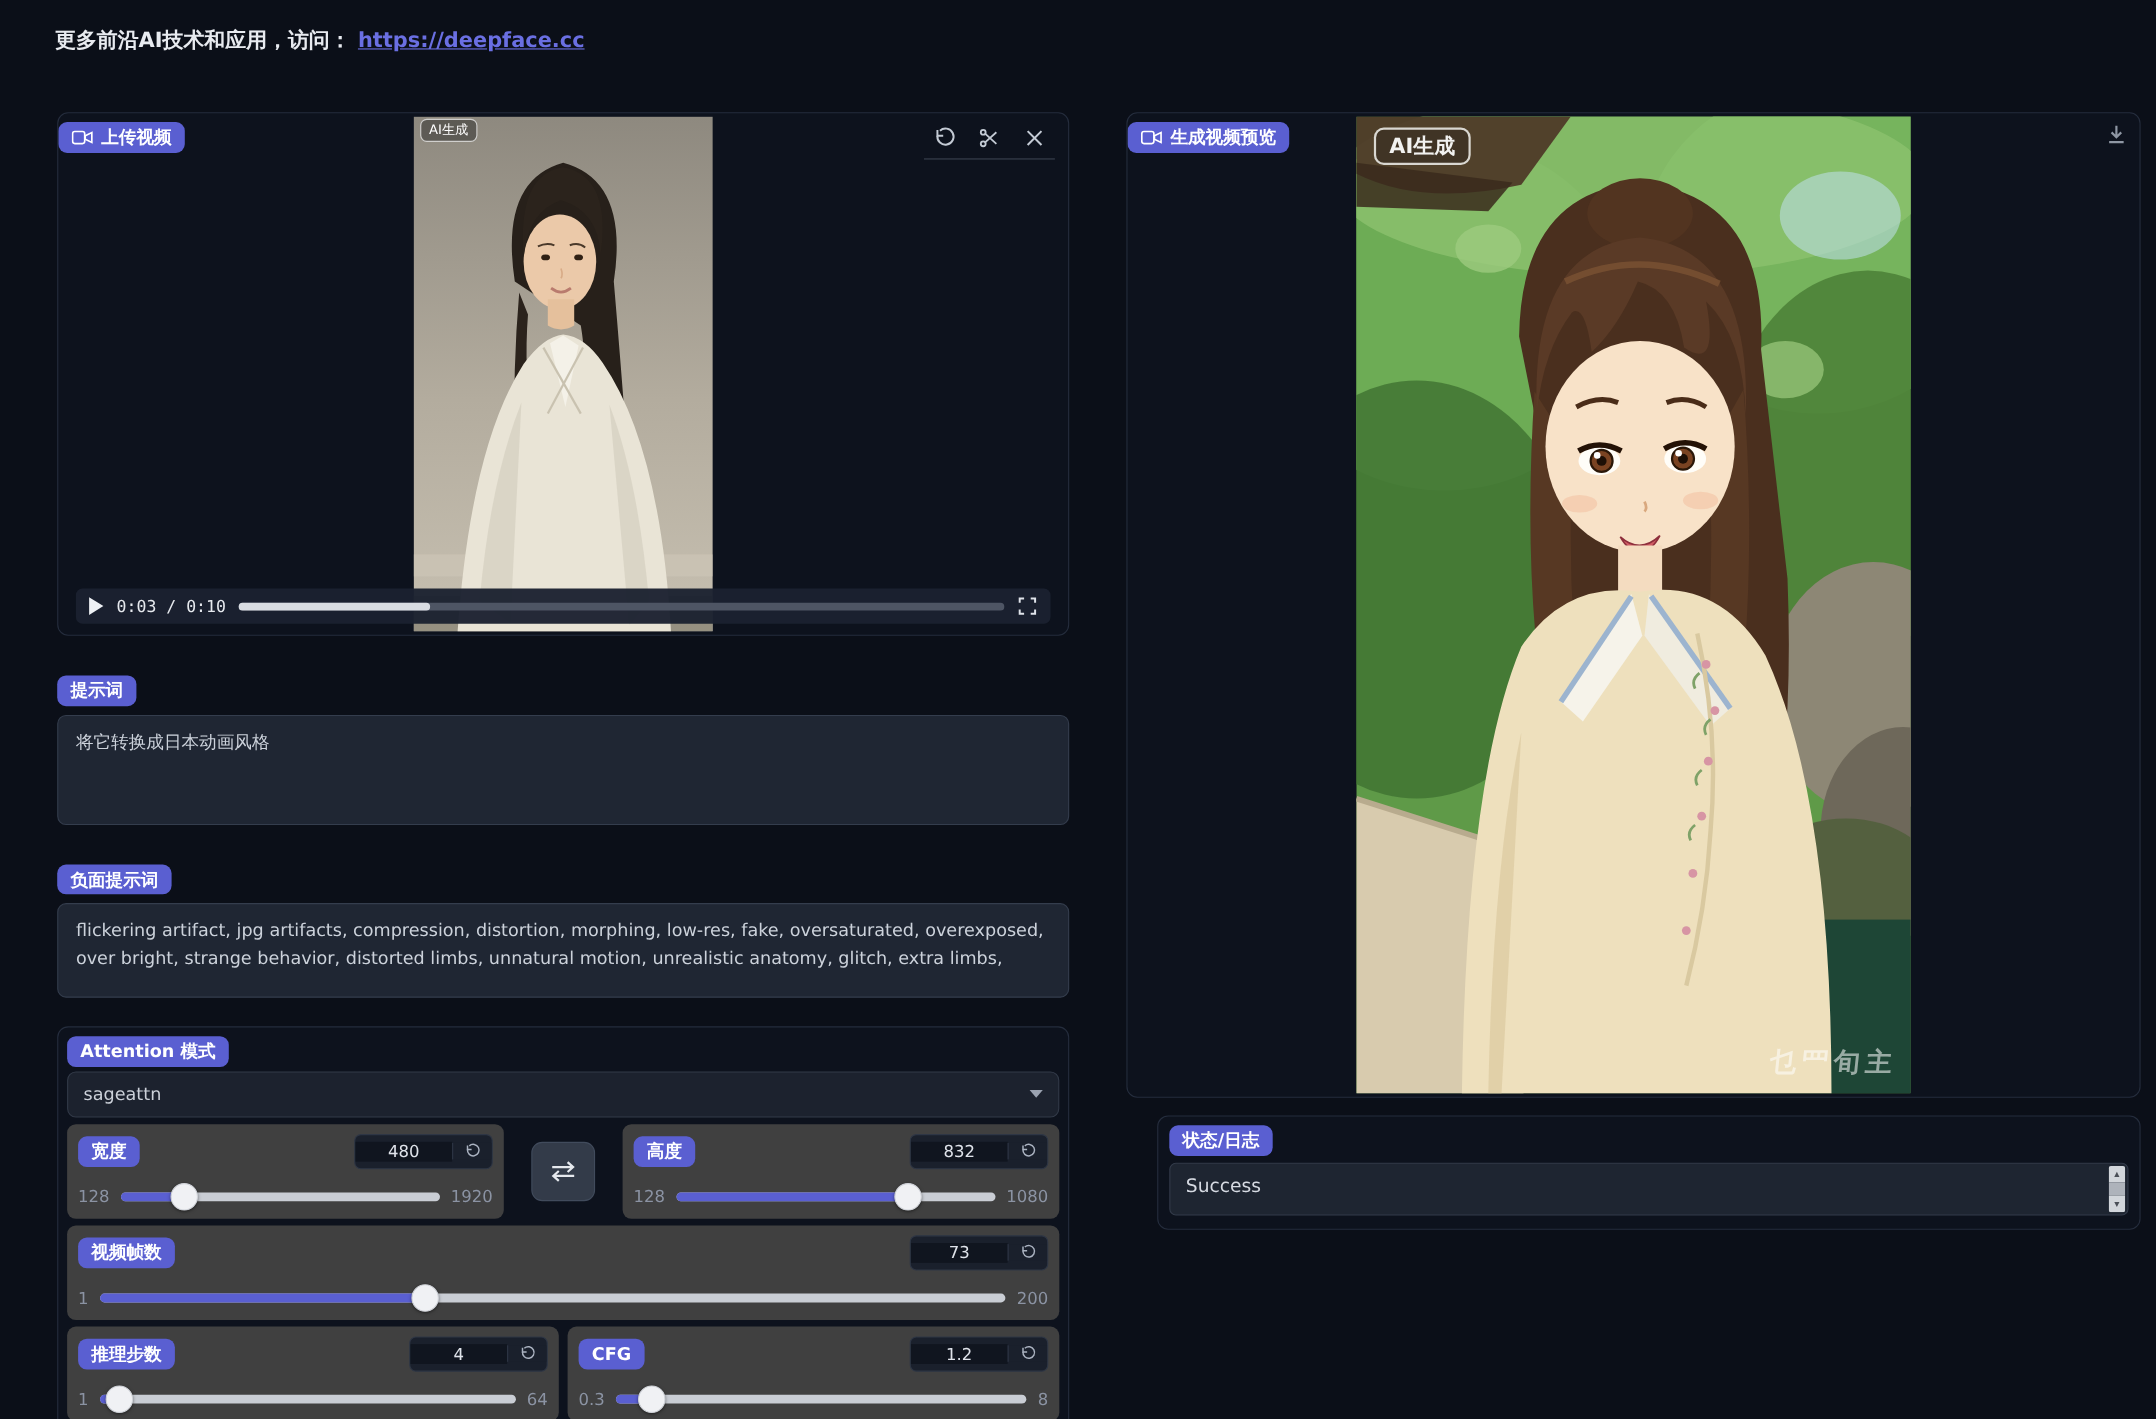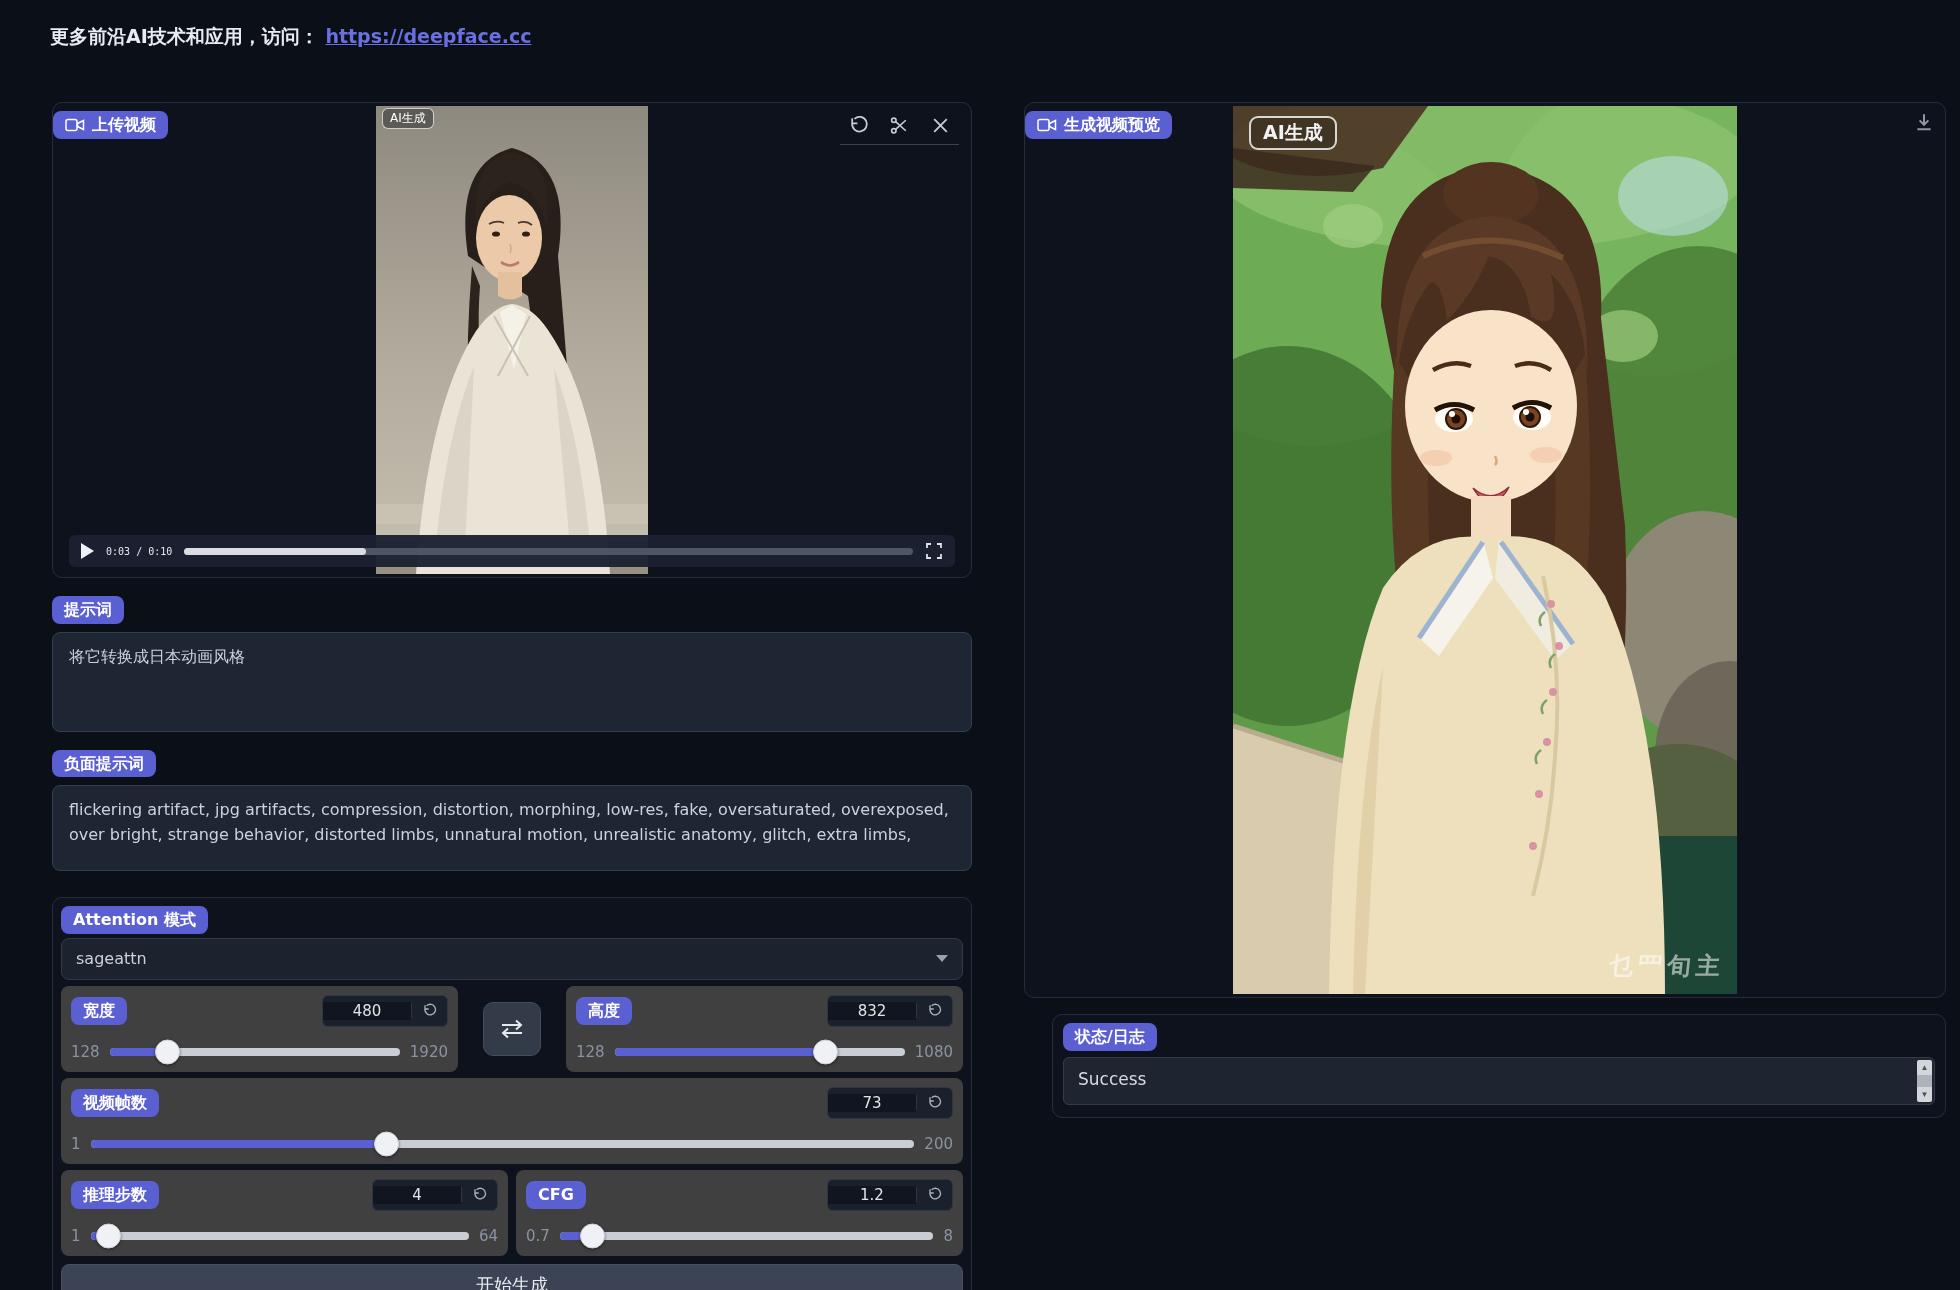--- a/index.html
+++ b/index.html
@@ -33,26 +33,26 @@
   .video-wrap{position:absolute;left:50%;top:3px;transform:translateX(-50%);width:272px;height:468px;}
   .video-wrap svg{display:block;}
   .ai-tag-small{position:absolute;top:2px;left:6px;font-size:12px;color:#fff;
                 border:1px solid rgba(255,255,255,.7);background:rgba(30,30,30,.45);
                 border-radius:6px;padding:1px 7px;}
   .player-bar{position:absolute;left:16px;right:16px;bottom:10px;height:32px;z-index:6;
               background:rgba(27,33,48,.96);border-radius:6px;display:flex;align-items:center;
               gap:12px;padding:0 12px;box-sizing:border-box;}
   .play-btn{width:0;height:0;border-left:13px solid #eef1f5;border-top:8px solid transparent;
             border-bottom:8px solid transparent;background:none;padding:0;border-right:none;cursor:pointer;}
-  .time{font-family:"DejaVu Sans Mono","Liberation Mono",monospace;font-size:10px;color:#e6e9ee;white-space:nowrap;}
+  .time{font-family:"DejaVu Sans Mono","Liberation Mono",monospace;font-size:15px;color:#e6e9ee;white-space:nowrap;}
   .progress{flex:1;height:7px;background:#4e5564;border-radius:4px;position:relative;cursor:pointer;}
   .progress-fill{position:absolute;left:0;top:0;height:100%;background:#d9dce2;border-radius:4px;}
 
   
-  .block-label{margin-top:18px;}
+  .block-label{margin-top:36px;}
   .textarea{margin-top:8px;background:#1f2633;border:1px solid #343d4d;border-radius:8px;
             color:#ccd2db;font-size:16px;line-height:1.55;padding:12px 16px;box-sizing:border-box;}
   .ta-prompt{height:100px;}
   .ta-neg{height:86px;}
 
   
   .group-panel{margin-top:26px;padding:8px;background:#0d121d;}
   .dropdown{margin-top:4px;height:40px;background:#1c222e;border:1px solid #323a48;border-radius:8px;
             display:flex;align-items:center;padding:0 14px;color:#ccd1d9;font-size:16px;cursor:pointer;}
   .dropdown .chev{margin-left:auto;width:0;height:0;border-left:6px solid transparent;
@@ -347,21 +347,21 @@
               <span class="numval">1.2</span>
               <button class="reset-btn">
                 <svg width="15" height="15" viewBox="0 0 20 20" fill="none" stroke="currentColor" stroke-width="1.8">
                   <path d="M4 3 v5 h5"></path>
                     <path d="M4 8 a7 7 0 1 0 2.2 -4.4"></path>
                 </svg>
               </button>
             </span>
           </div>
           <div class="slider-row">
-            <span class="minmax">0.7</span>
+            <span class="minmax">0.3</span>
             <div class="slider">
               <div class="slider-fill" style="width: 9%;">
                 <span class="handle"></span>
               </div>
             </div>
             <span class="minmax">8</span>
           </div>
         </div>
       </div>
 

